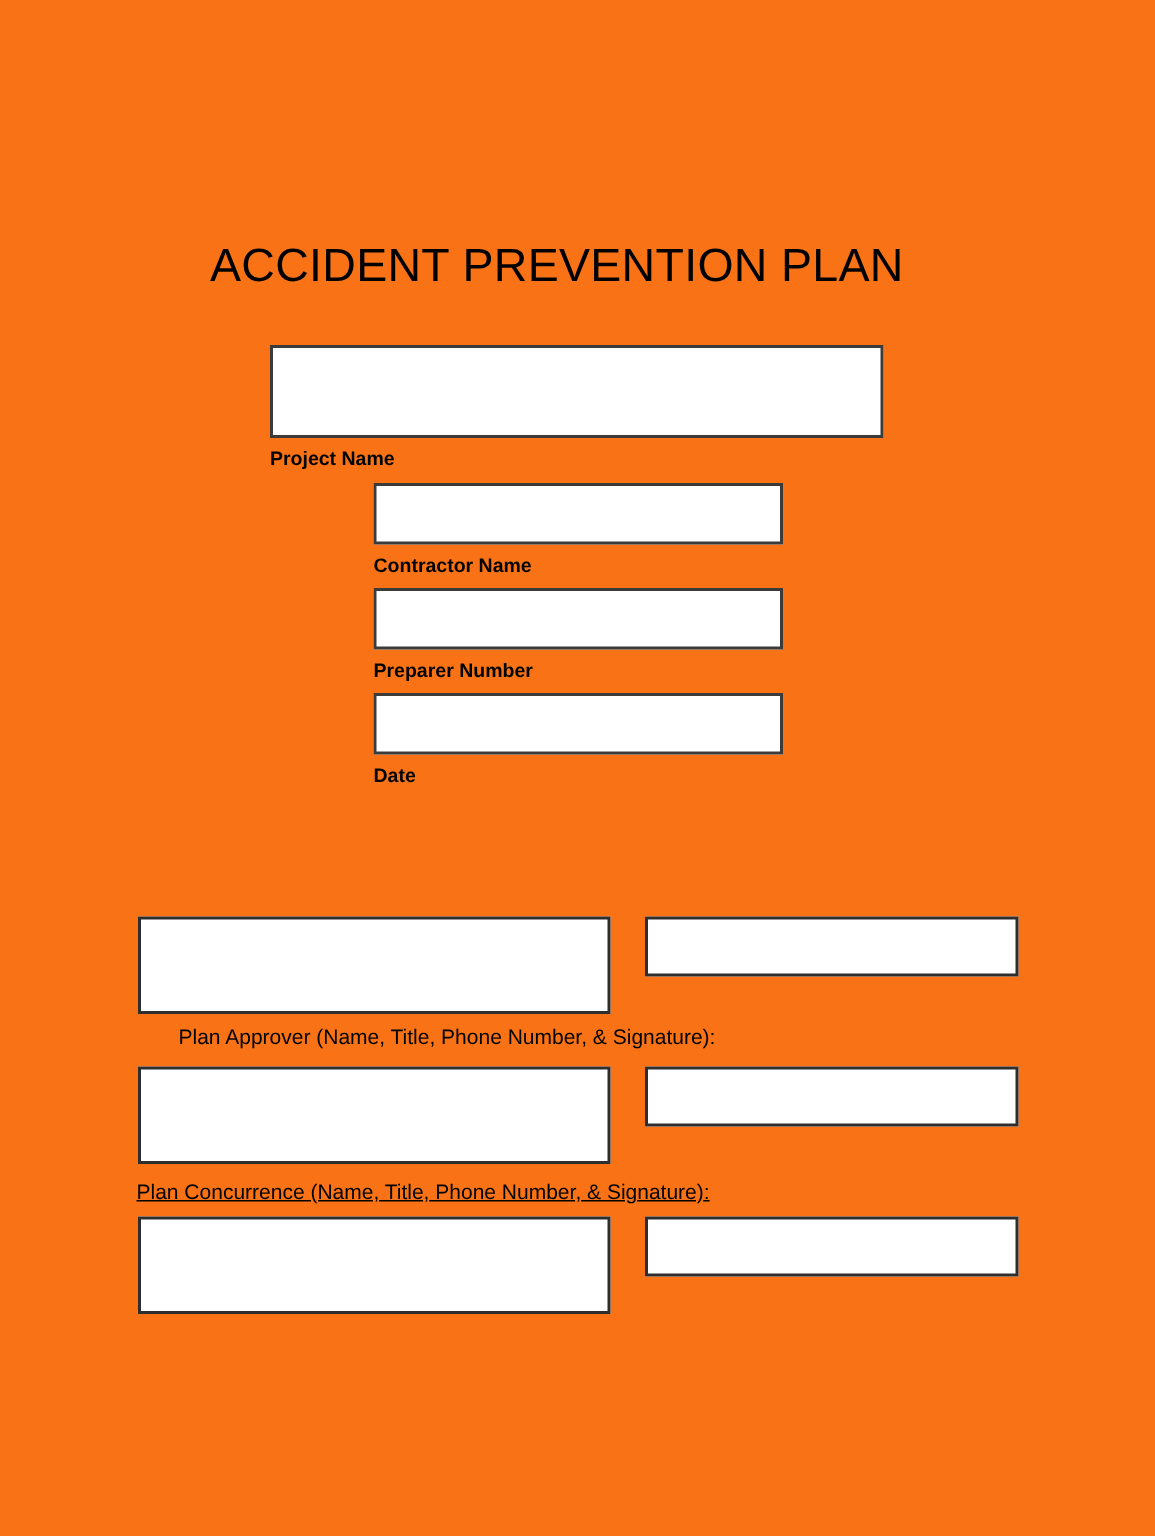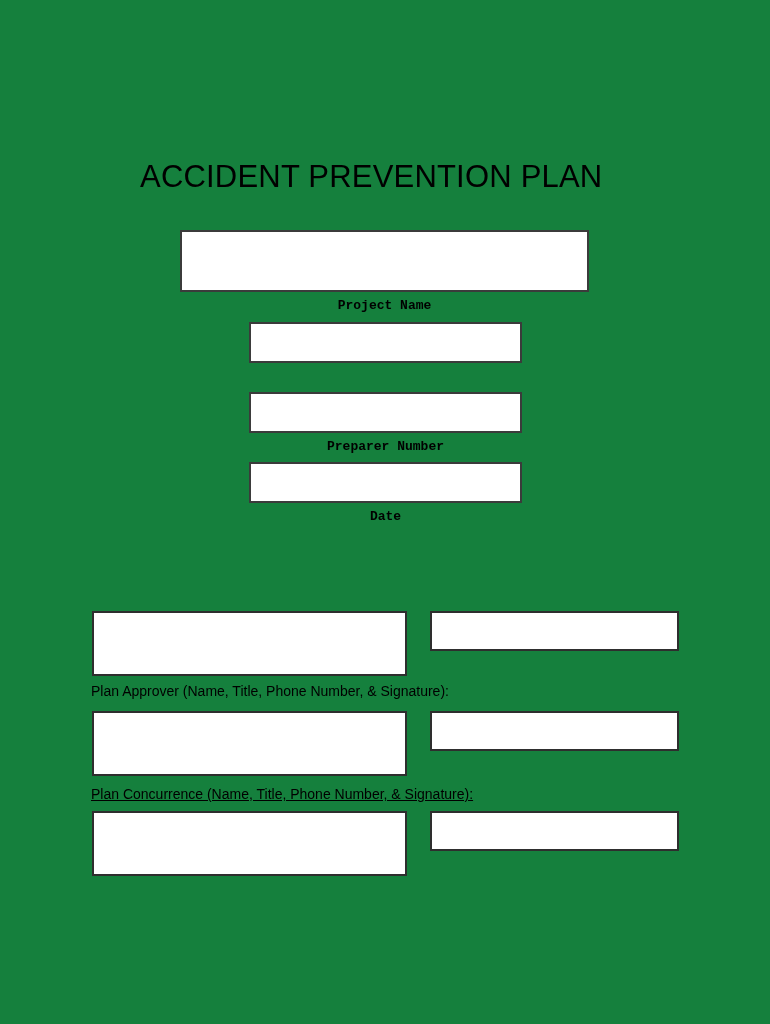--- a/index.html
+++ b/index.html
@@ -9,21 +9,21 @@
     background: #ffffff;
   }
   body {
     font-family: "Liberation Sans", sans-serif;
     color: #000000;
   }
   .page {
     position: relative;
     width: 770px;
     height: 1024px;
-    background: #15803d;
+    background: #f97316;
     overflow: hidden;
   }
 
   
   .doc-title {
     position: absolute;
     left: 140px;
     top: 160px;
     font-size: 31px;
     font-weight: 400;
@@ -36,23 +36,21 @@
   .field-box {
     position: absolute;
     background: #ffffff;
     border: 2px solid #3b3b3b;
     box-sizing: border-box;
   }
   .field-label {
     position: absolute;
     font-size: 13px;
     font-weight: bold;
-    text-align: center;
     white-space: nowrap;
-    font-family: Liberation Mono, monospace;
   }
 
   
   .box-project   { left: 180px; top: 230px;  width: 409px; height: 62px; }
   .lbl-project   { left: 180px; top: 298px;  width: 409px; }
 
   
   .box-contractor { left: 249px; top: 322px; width: 273px; height: 41px; }
   .lbl-contractor { left: 249px; top: 369px; width: 273px; }
 
@@ -90,40 +88,41 @@
     border: 2px solid #2e2e2e;
     box-sizing: border-box;
   }
 
   
   .lbl-preparer      { top: 582px; }
   .box-preparer-l    { top: 611px; }
   .box-preparer-r    { top: 611px; }
 
   
-  .lbl-approver      { top: 683px; }
+  .lbl-approver      { top: 683px; margin-left: 28px; }
   .box-approver-l    { top: 711px; }
   .box-approver-r    { top: 711px; }
 
   
   .lbl-concurrence   { top: 786px; text-decoration: underline; }
   .box-concurrence-l { top: 811px; }
   .box-concurrence-r { top: 811px; }
 </style>
 </head>
 <body>
 
 <div class="page">
 
   <div class="doc-title">ACCIDENT PREVENTION PLAN</div>
 
   <div class="field-box box-project"></div>
   <div class="field-label lbl-project">Project Name</div>
 
   <div class="field-box box-contractor"></div>
+  <div class="field-label lbl-contractor">Contractor Name</div>
 
   <div class="field-box box-contractno"></div>
   <div class="field-label lbl-contractno">Preparer Number</div>
 
   <div class="field-box box-date"></div>
   <div class="field-label lbl-date">Date</div>
 
   <div class="sig-box-left box-preparer-l"></div>
   <div class="sig-box-right box-preparer-r"></div>
 

